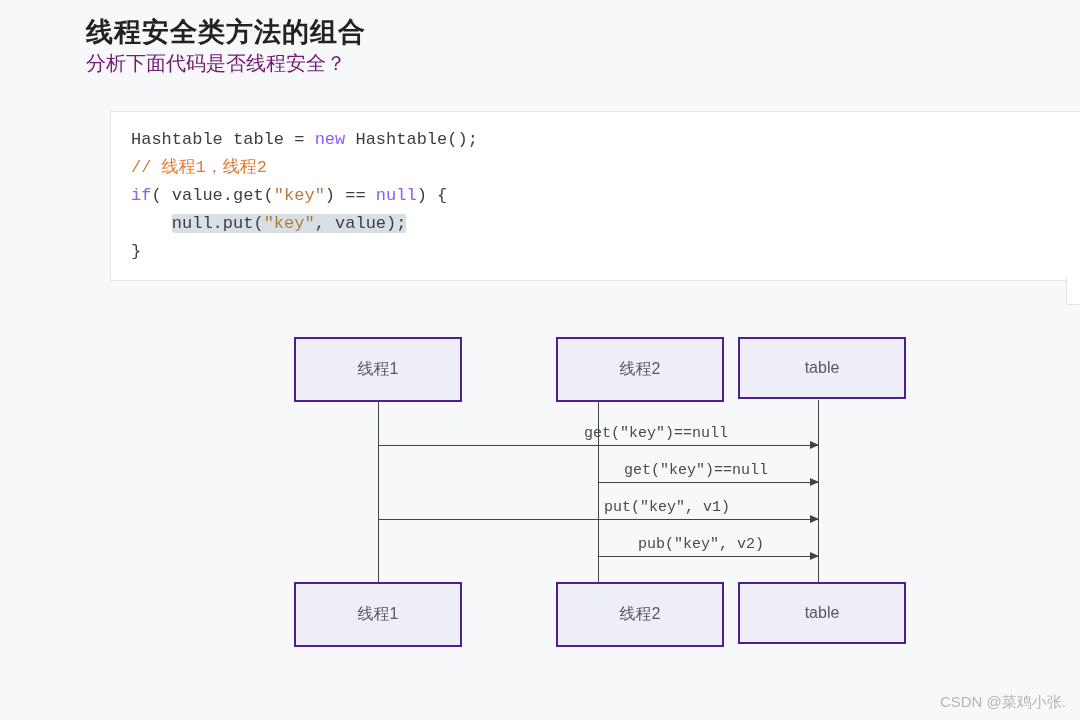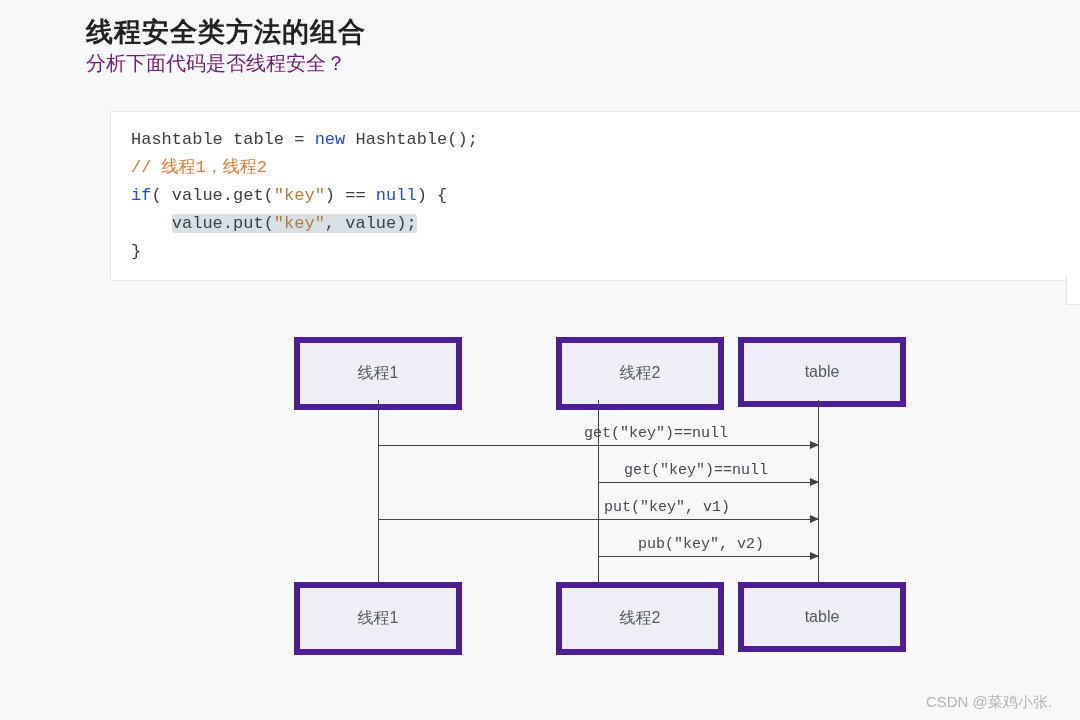--- a/index.html
+++ b/index.html
@@ -31,21 +31,21 @@
     border-radius: 2px;
     padding: 14px 20px;
     font-family: "Courier New", Consolas, monospace;
     font-size: 17px;
     line-height: 1.65;
     color: #3b3f44;
     white-space: pre;
     margin-left: 24px;
     margin-right: -86px; 
   }
-  .kw { color: #1d4ed8; }
+  .kw { color: #8b5cf6; }
   .cm { color: #e27a34; }
   .str { color: #b37b3a; }
   .hl { background: #d8e0e5; border-radius: 2px; }
   .lang-tag {
     position: absolute;
     right: -86px;
     bottom: -24px;
     background: #fff;
     border: 1px solid #e3e6e9;
     border-top: none;
@@ -60,21 +60,21 @@
     margin-left: 208px;
     width: 620px;
     height: 310px;
     font-family: "Courier New", Consolas, monospace;
     font-size: 15px;
     color: #474b50;
   }
   .life {
     position: absolute;
     width: 168px;
-    border: 6px solid #4c1d95;
+    border: 2px solid #4c1d95;
     background: #eeeef7;
     text-align: center;
     padding: 20px 0;
     font-family: -apple-system,"PingFang SC","Microsoft YaHei",sans-serif;
     font-size: 16px;
     color: #555a63;
   }
   .top0 { top: 0; }
   .bot0 { top: 245px; }
   .c1 { left: 0; }
@@ -106,39 +106,39 @@
     border-top: 4.5px solid transparent;
     border-bottom: 4.5px solid transparent;
   }
   .albl {
     position: absolute;
     white-space: nowrap;
   }
 
   .watermark {
     position: absolute;
-    right: 28px;
+    right: 14px;
     bottom: 8px;
     font-size: 15px;
     color: rgba(120,125,130,0.55);
     font-family: -apple-system,"PingFang SC","Microsoft YaHei",sans-serif;
   }
 </style>
 </head>
 <body>
 
 <div class="page">
   <h1 class="title">线程安全类方法的组合</h1>
   <div class="question">分析下面代码是否线程安全？</div>
 
   <div class="code-wrap">
     <div class="code-block"><span>Hashtable table = </span><span class="kw">new</span><span> Hashtable();</span>
 <span class="cm">// 线程1，线程2</span>
 <span class="kw">if</span><span>( value.get(</span><span class="str">"key"</span><span>) == </span><span class="kw">null</span><span>) {</span>
-    <span class="hl"><span>value.put(</span><span class="str">"key"</span><span>, value);</span></span>
+    <span class="hl"><span>null.put(</span><span class="str">"key"</span><span>, value);</span></span>
 <span>}</span></div>
     <div class="lang-tag">java</div>
   </div>
 
   <div class="diagram">
 
     <div class="life top0 c1">线程1</div>
     <div class="life top0 c2">线程2</div>
     <div class="life top0 c3">table</div>
 

